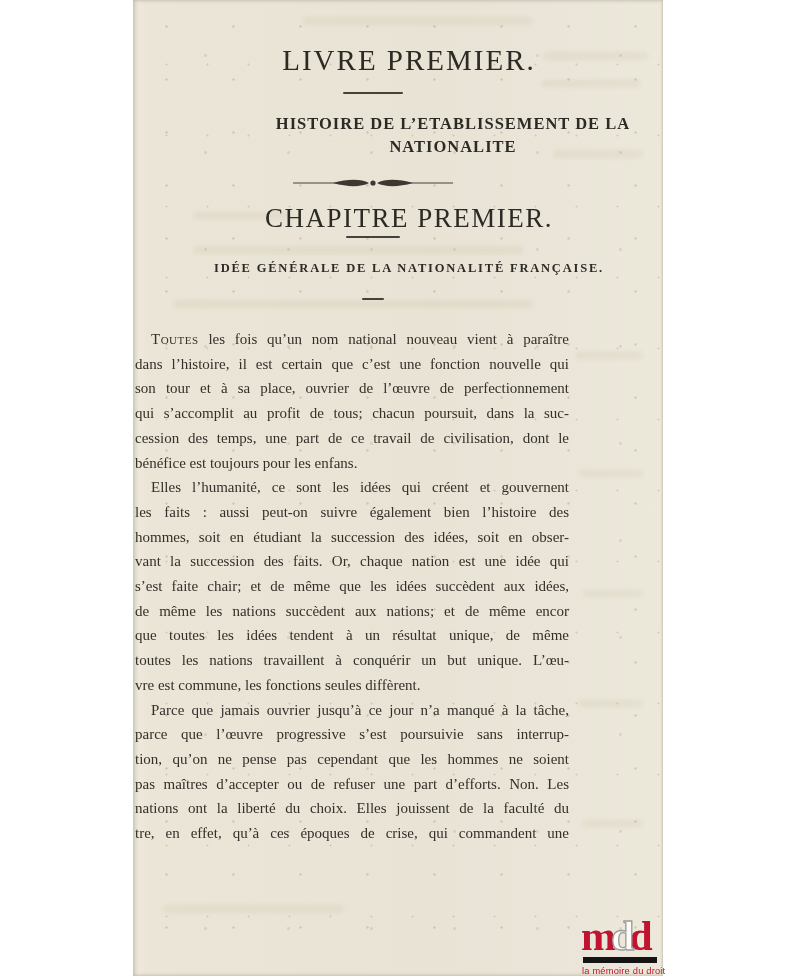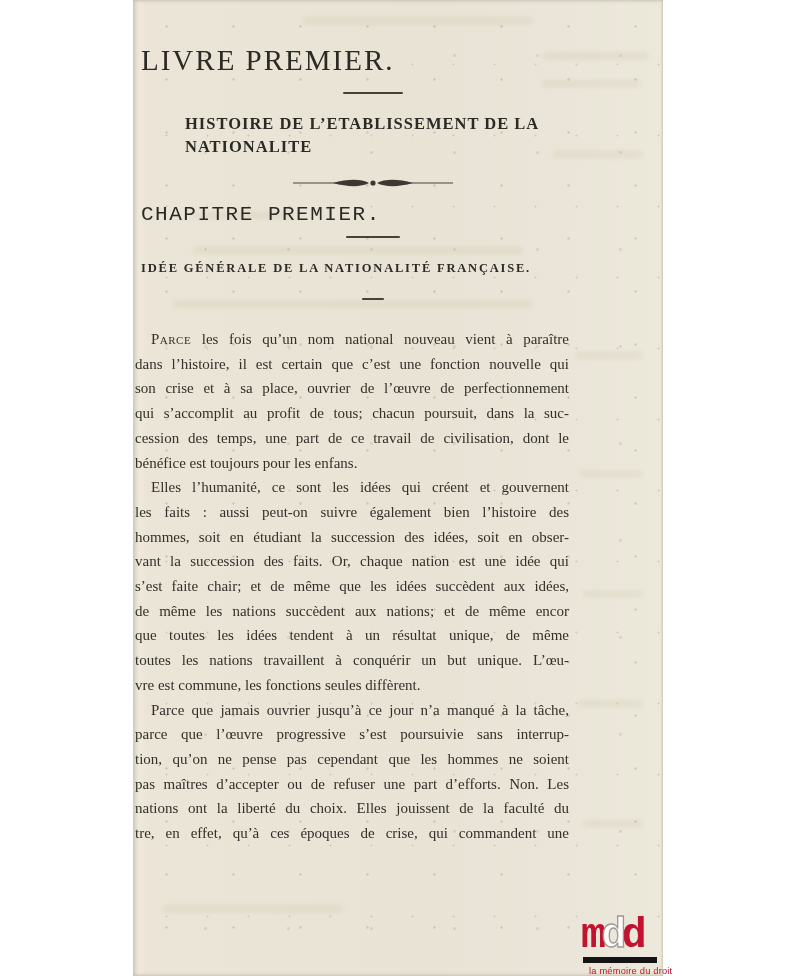--- a/index.html
+++ b/index.html
@@ -22,52 +22,52 @@
       radial-gradient(circle, rgba(140,120,80,.28) 0 .8px, transparent 1.6px) 0 0/67px 53px,
       radial-gradient(circle, rgba(120,100,70,.20) 0 .7px, transparent 1.4px) 13px 29px/41px 71px,
       radial-gradient(circle, rgba(160,140,100,.22) 0 1px, transparent 2px) 31px 7px/83px 97px,
       linear-gradient(90deg,#f1ecdf 0px,#eae5d7 14px,#e8e3d5 300px,#eae5d8 430px,#ece8da 530px);
     box-shadow: inset 2px 0 4px rgba(90,80,60,.28), inset -1px 0 2px rgba(150,140,120,.30);
   }
   .smudge{
     position:absolute;background:#b3a47f;opacity:.13;filter:blur(2px);border-radius:4px;
   }
   
-  .band{position:absolute;left:8px;width:480px;text-align:left;color:var(--ink);}
+  .band{position:absolute;left:0;width:480px;text-align:center;color:var(--ink);padding-left:36px;}
   .book-title{top:44px;font-size:29px;letter-spacing:2px;}
   .part-title{top:112px;font-size:16.5px;font-weight:bold;letter-spacing:1px;line-height:23px;margin-left:44px;}
-  .chapter-title{top:203px;font-size:21px;letter-spacing:1.5px;font-family:Liberation Mono, monospace;}
+  .chapter-title{top:203px;font-size:27px;letter-spacing:1.5px;}
   .chapter-subtitle{top:261px;font-size:12.5px;font-weight:bold;letter-spacing:1.8px;}
   .rule{position:absolute;height:2px;background:#46423a;border-radius:1px;}
   .rule1{left:210px;top:92px;width:60px;}
   .rule2{left:213px;top:236px;width:54px;}
   .rule3{left:229px;top:298px;width:22px;}
   .ornament{position:absolute;left:160px;top:176px;}
   
   .body-text{
     position:absolute;left:2px;top:327px;width:434px;
     font-size:15px;line-height:24.7px;color:var(--body-ink);
   }
   .line{text-align:justify;text-align-last:justify;}
   .line.end{text-align-last:left;}
   .line.indent{text-indent:16px;}
   .lead-sc{font-variant:small-caps;letter-spacing:.5px;}
   
   .brand{position:absolute;left:581px;top:916px;width:95px;}
   .mdd{
-    font-family:Liberation Mono, monospace;font-weight:bold;
+    font-family:Liberation Serif, serif;font-weight:bold;
     font-size:42px;line-height:40px;letter-spacing:-5px;white-space:nowrap;
   }
   .mdd span{position:relative;}
   .lg-solid{color:var(--brand-red);}
   .lg-outline{color:#fcfbf7;-webkit-text-stroke:1.3px #9a9a98;z-index:3;}
   .bar{width:74px;height:6px;background:var(--bar-black);margin:1px 0 3px 2px;}
   .tagline{
     font-family:"Liberation Sans", sans-serif;font-size:9.3px;
-    color:var(--brand-red);letter-spacing:.2px;white-space:nowrap;margin-left:8px;
+    color:var(--brand-red);letter-spacing:.2px;white-space:nowrap;margin-left:1px;
   }
 </style>
 </head>
 <body>
 
 <div class="scan">
 
   <div>
     <div class="smudge" style="left:170px;top:17px;width:230px;height:8px;"></div>
     <div class="smudge" style="left:410px;top:52px;width:105px;height:8px;"></div>
@@ -99,23 +99,23 @@
     <line x1="116" y1="7" x2="160" y2="7" stroke="#46423a" stroke-width="1.2"></line>
   </svg>
 
   <div class="band chapter-title">CHAPITRE PREMIER.</div>
   <div class="rule rule2"></div>
 
   <div class="band chapter-subtitle">IDÉE GÉNÉRALE DE LA NATIONALITÉ FRANÇAISE.</div>
   <div class="rule rule3"></div>
 
   <div class="body-text">
-      <div class="line indent"><span class="lead-sc">Parce</span> les fois qu’un nom national nouveau vient à paraître</div>
+      <div class="line indent"><span class="lead-sc">Toutes</span> les fois qu’un nom national nouveau vient à paraître</div>
       <div class="line">dans l’histoire, il est certain que c’est une fonction nouvelle qui</div>
-      <div class="line">son crise et à sa place, ouvrier de l’œuvre de perfectionnement</div>
+      <div class="line">son tour et à sa place, ouvrier de l’œuvre de perfectionnement</div>
       <div class="line">qui s’accomplit au profit de tous; chacun poursuit, dans la suc-</div>
       <div class="line">cession des temps, une part de ce travail de civilisation, dont le</div>
       <div class="line end">bénéfice est toujours pour les enfans.</div>
       <div class="line indent">Elles l’humanité, ce sont les idées qui créent et gouvernent</div>
       <div class="line">les faits : aussi peut-on suivre également bien l’histoire des</div>
       <div class="line">hommes, soit en étudiant la succession des idées, soit en obser-</div>
       <div class="line">vant la succession des faits. Or, chaque nation est une idée qui</div>
       <div class="line">s’est faite chair; et de même que les idées succèdent aux idées,</div>
       <div class="line">de même les nations succèdent aux nations; et de même encor</div>
       <div class="line">que toutes les idées tendent à un résultat unique, de même</div>

